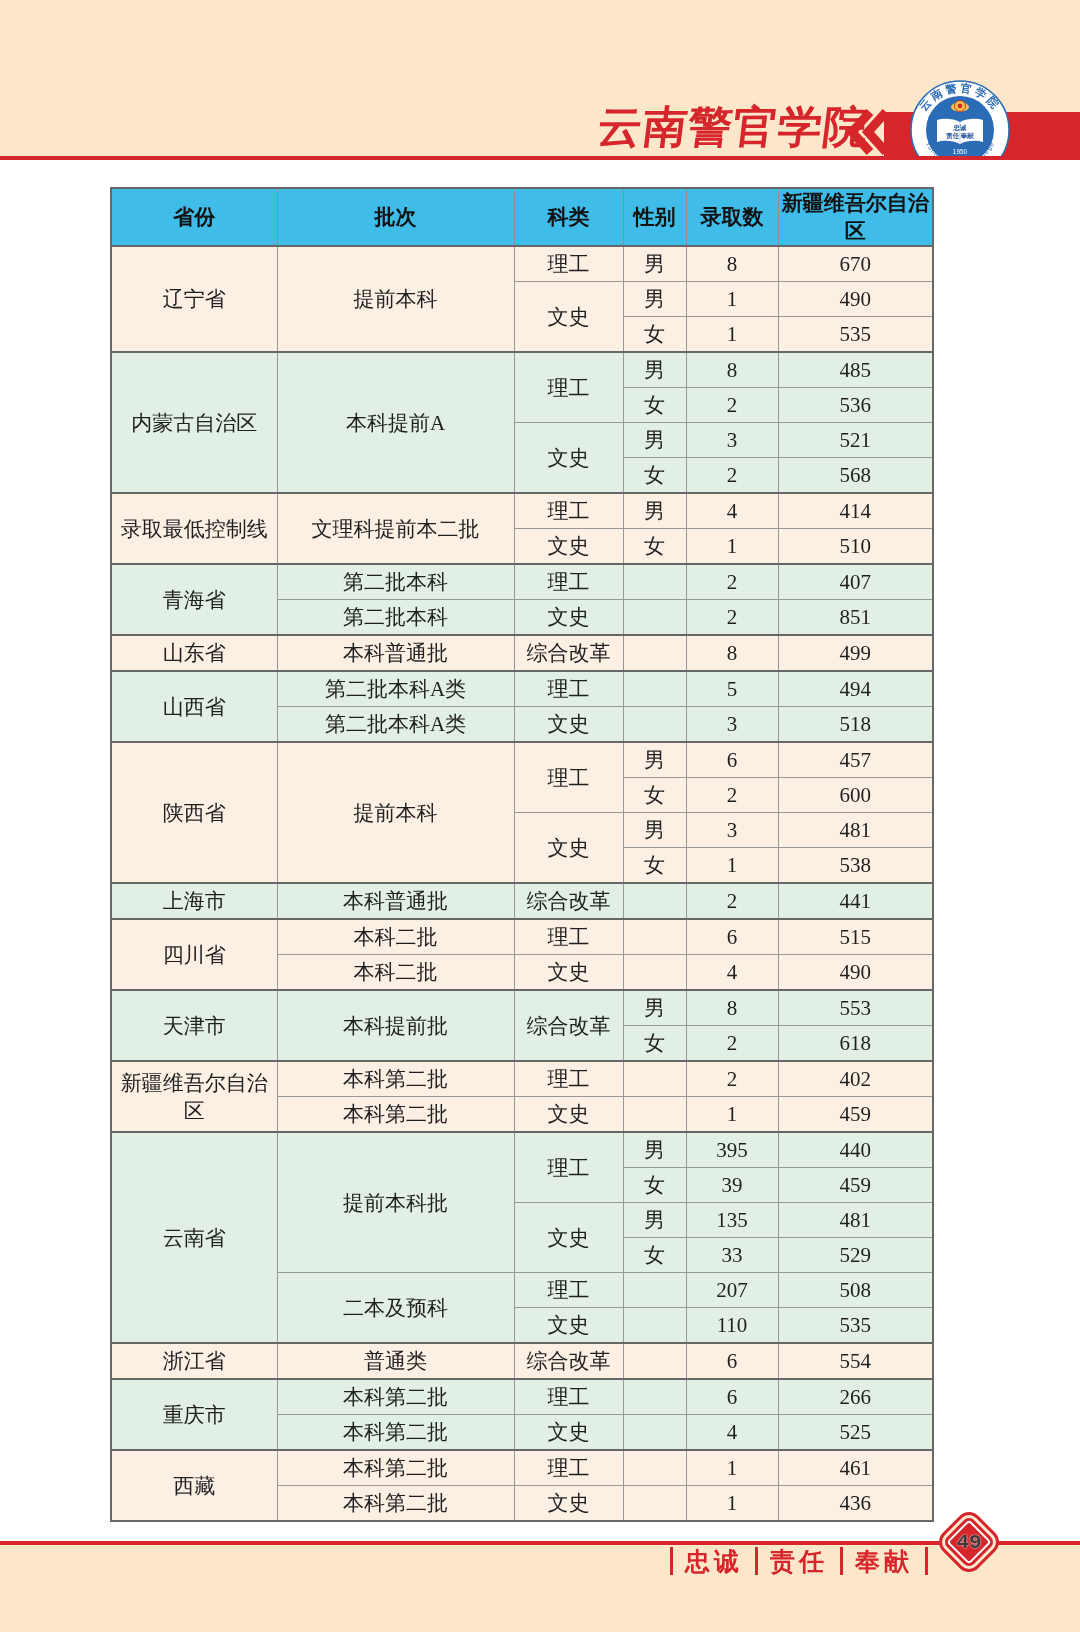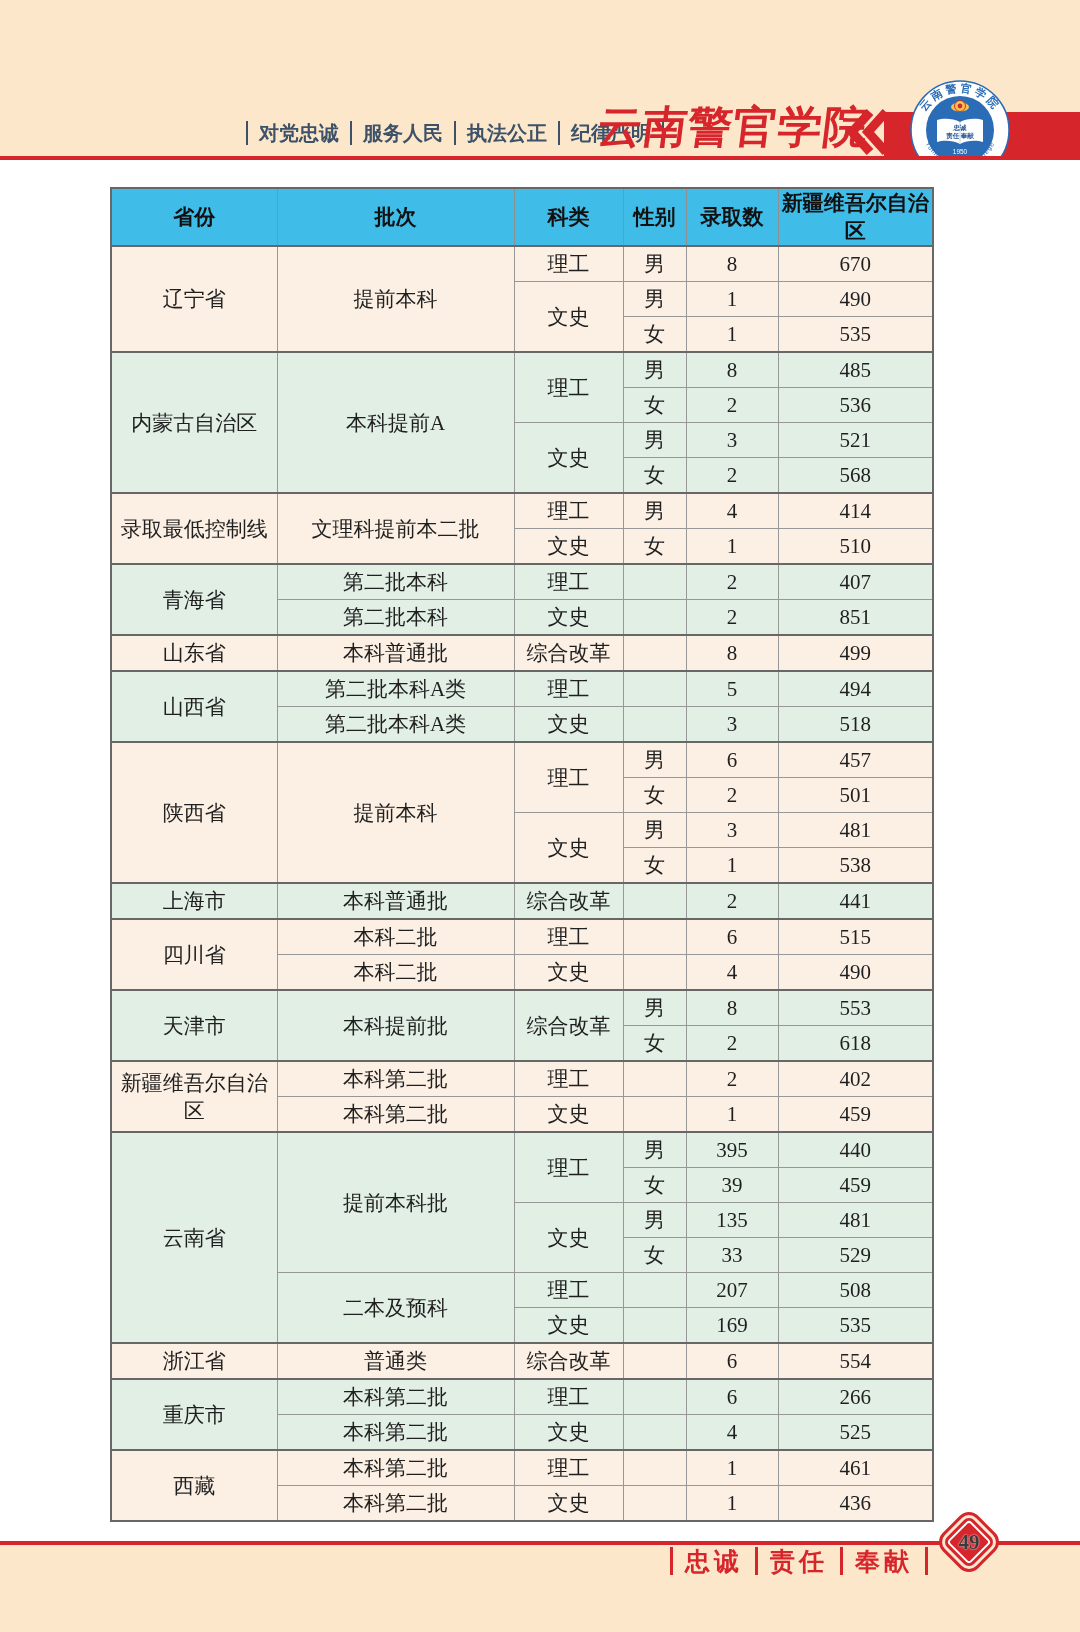--- a/index.html
+++ b/index.html
@@ -50,42 +50,31 @@
   .footer-slogans .sep{width:3px;height:28px;background:#d6262c;margin:0 12px;letter-spacing:0;}
   .footer-slogans .sep:first-child{margin-left:0;}
 
   .page-badge{position:absolute;left:942px;top:1515px;width:54px;height:54px;}
   .page-badge .core{position:absolute;left:8px;top:8px;width:38px;height:38px;background:#d6262c;
             border-radius:7px;transform:rotate(45deg);
             box-shadow:0 0 0 3px #fbe9d2, 0 0 0 6px #d6262c,
                        inset 0 0 0 3px #d6262c, inset 0 0 0 5px #ffffff;}
   .page-badge .num{position:absolute;left:0;top:0;width:54px;height:54px;display:flex;
             align-items:center;justify-content:center;
-            font-family:Liberation Serif, serif;font-weight:bold;font-size:21px;color:#3a3a3a;
+            font-family:Liberation Mono, monospace;font-weight:bold;font-size:21px;color:#3a3a3a;
             text-shadow:0 0 2px #ffffff;}
 </style>
 </head>
 <body>
 
 <div class="page">
 
   <div class="band-top">
     <div class="header-inner">
 
-      <div class="slogans">
-          <span class="sep"></span>
-          <span>对党忠诚</span>
-          <span class="sep"></span>
-          <span>服务人民</span>
-          <span class="sep"></span>
-          <span>执法公正</span>
-          <span class="sep"></span>
-          <span>纪律严明</span>
-          <span class="sep"></span>
-        </div>
 
       <div class="brand-title">云南警官学院</div>
 
       <svg class="chevrons" width="42" height="48" viewBox="0 0 42 48">
         <polyline points="24,4 6,24 24,44" fill="none" stroke="#d6262c" stroke-width="9"></polyline>
         <polyline points="40,4 22,24 40,44" fill="none" stroke="#d6262c" stroke-width="9"></polyline>
       </svg>
 
       <div class="red-band"></div>
 
@@ -241,21 +230,21 @@
             <td rowspan="4">陕西省</td>
             <td rowspan="4">提前本科</td>
             <td rowspan="2">理工</td>
             <td>男</td>
             <td>6</td>
             <td>457</td>
           </tr>
           <tr class="pink">
             <td>女</td>
             <td>2</td>
-            <td>501</td>
+            <td>600</td>
           </tr>
           <tr class="pink">
             <td rowspan="2">文史</td>
             <td>男</td>
             <td>3</td>
             <td>481</td>
           </tr>
           <tr class="pink">
             <td>女</td>
             <td>1</td>
@@ -339,21 +328,21 @@
           <tr class="green">
             <td rowspan="2">二本及预科</td>
             <td>理工</td>
             <td></td>
             <td>207</td>
             <td>508</td>
           </tr>
           <tr class="green">
             <td>文史</td>
             <td></td>
-            <td>169</td>
+            <td>110</td>
             <td>535</td>
           </tr>
           <tr class="pink group-start">
             <td rowspan="1">浙江省</td>
             <td>普通类</td>
             <td>综合改革</td>
             <td></td>
             <td>6</td>
             <td>554</td>
           </tr>

